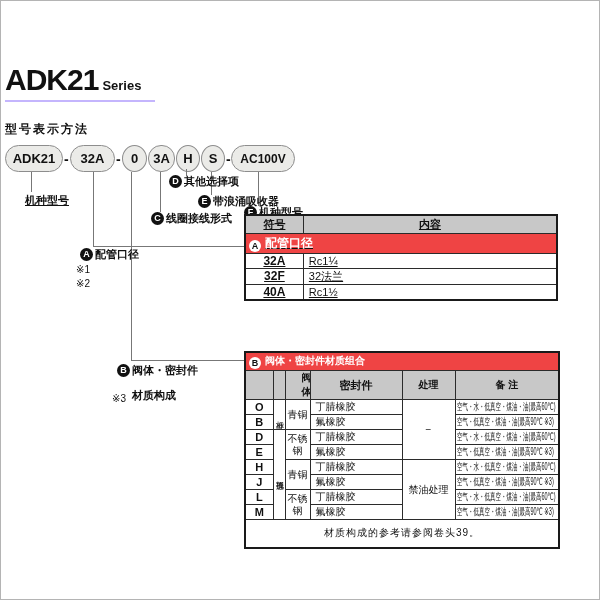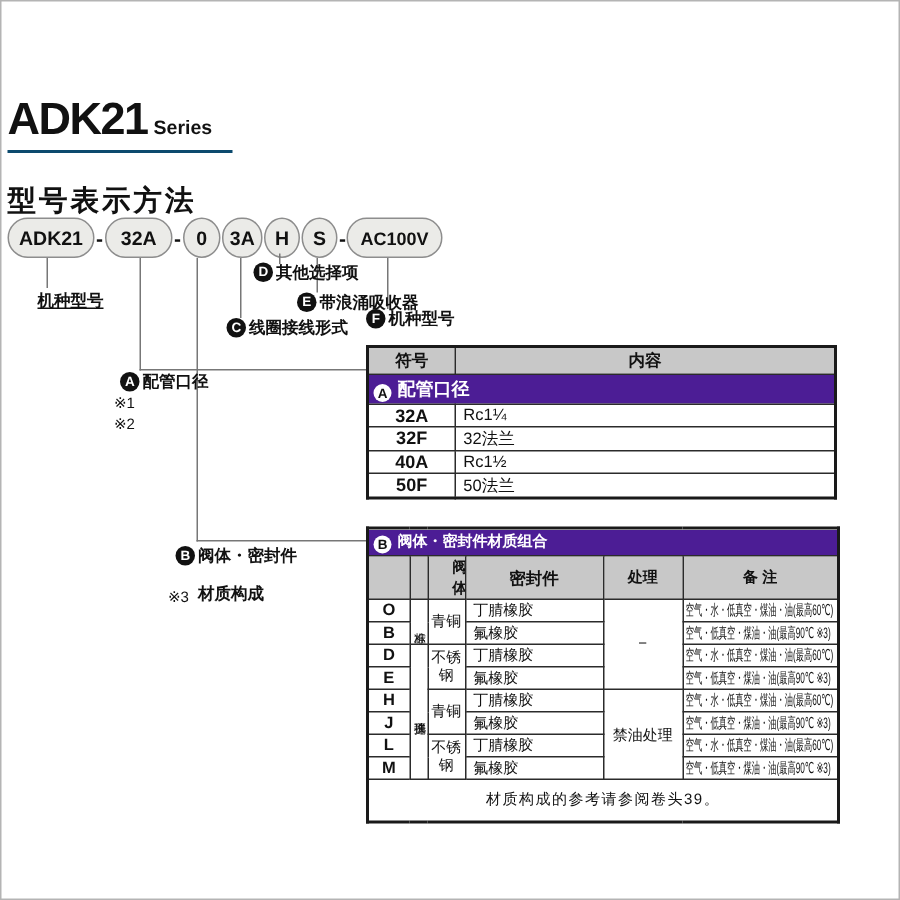--- a/index.html
+++ b/index.html
@@ -3,24 +3,24 @@
 <meta charset="utf-8">
 <style>
   * { margin:0; padding:0; box-sizing:border-box; }
   html,body { background:#fff; }
   .page {
     position:relative; width:600px; height:600px; background:#fff;
     border:1px solid #b4b4b4; overflow:hidden;
     font-family:"Liberation Sans","DejaVu Sans",sans-serif; color:#111;
   }
   
-  .title-wrap { position:absolute; left:4px; top:62px; border-bottom:2px solid #0c4a6e; padding:0 14px 3px 0; }
+  .title-wrap { position:absolute; left:4px; top:62px; border-bottom:2px solid #c4b5fd; padding:0 14px 3px 0; }
   .title-main { font-size:30px; font-weight:bold; letter-spacing:-1px; }
   .title-sub  { font-size:13px; font-weight:bold; margin-left:4px; }
-  .heading { position:absolute; left:4px; top:120px; font-size:19px; font-weight:bold; letter-spacing:2px; }
+  .heading { position:absolute; left:4px; top:120px; font-size:12px; font-weight:bold; letter-spacing:2px; }
   
   .bubble {
     position:absolute; top:144px; height:27px; background:#ebebe8;
     border:1px solid #8d8d8d; border-radius:14px;
     display:flex; align-items:center; justify-content:center;
     font-weight:bold; font-size:13px; color:#111;
   }
   .dash { position:absolute; top:144px; height:27px; display:flex; align-items:center; font-weight:bold; font-size:14px; }
   
   .vline { position:absolute; width:1px; background:#777; }
@@ -30,21 +30,21 @@
   .marker {
     display:inline-block; width:13px; height:13px; background:#111; color:#fff;
     border-radius:50%; font-size:9px; font-weight:bold; text-align:center; line-height:13px; flex:0 0 13px;
   }
   .note { position:absolute; font-size:10px; white-space:nowrap; }
   
   table { border-collapse:collapse; table-layout:fixed; }
   .dtable { position:absolute; left:243px; width:314px; border:2px solid #1a1a1a; }
   .dtable td, .dtable th { border:1px solid #2b2b2b; overflow:hidden; }
   .hdr { background:#c8c8c8; font-weight:bold; text-align:center; font-size:11px; }
-  .sect { background:#4c1d95; color:#fff; font-weight:bold; font-size:12px; text-align:left; padding:1px 3px; }
+  .sect { background:#ef4444; color:#fff; font-weight:bold; font-size:12px; text-align:left; padding:1px 3px; }
   .sect .wmarker {
     display:inline-block; width:12px; height:12px; background:#fff; color:#111;
     border-radius:50%; font-size:9px; font-weight:bold; text-align:center; line-height:12px;
     vertical-align:-2px; margin-right:4px;
   }
   .code { font-weight:bold; font-size:12px; text-align:center; }
   .val  { font-size:11px; text-align:left; padding-left:5px; }
   .t2 td { font-size:10px; }
   .t2 .code { font-size:11px; }
   .cell-c { text-align:center; }
@@ -120,21 +120,21 @@
   <div class="callout" style="left:197px;top:193px;">
     <span class="marker">E</span>
     <span>带浪涌吸收器</span>
   </div>
 
   <div class="callout" style="left:243px;top:204px;">
     <span class="marker">F</span>
     <span>机种型号</span>
   </div>
 
-  <table class="dtable" style="top:229px;">
+  <table class="dtable" style="top:213px;text-decoration:underline;">
     <colgroup>
         <col style="width:58px;">
         <col style="width:252px;">
       </colgroup>
     <tbody>
         <tr style="height:18px;">
       <td class="hdr">符号</td>
       <td class="hdr">内容</td>
     </tr>
     <tr style="height:15px;">
@@ -144,24 +144,20 @@
       <td class="code">32A</td>
       <td class="val">Rc1¼</td>
     </tr>
     <tr style="height:15px;">
       <td class="code">32F</td>
       <td class="val">32法兰</td>
     </tr>
     <tr style="height:15px;">
       <td class="code">40A</td>
       <td class="val">Rc1½</td>
-    </tr>
-    <tr style="height:15px;">
-      <td class="code">50F</td>
-      <td class="val">50法兰</td>
     </tr>
   </tbody>
     </table>
 
   <table class="dtable t2" style="top:350px;">
     <colgroup>
       <col style="width:28px;">
         <col style="width:12px;">
         <col style="width:25px;">
       <col style="width:92px;">

